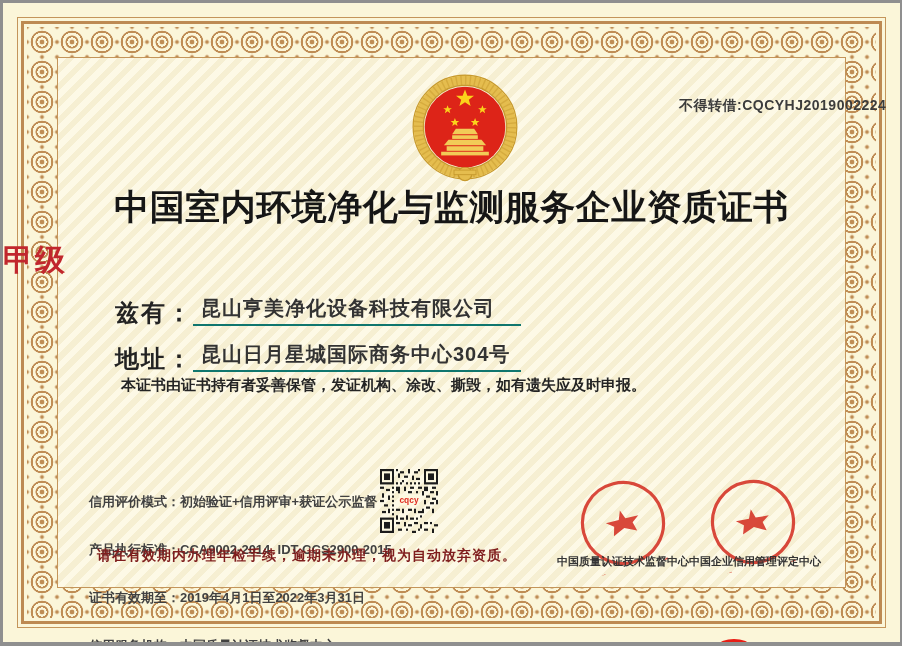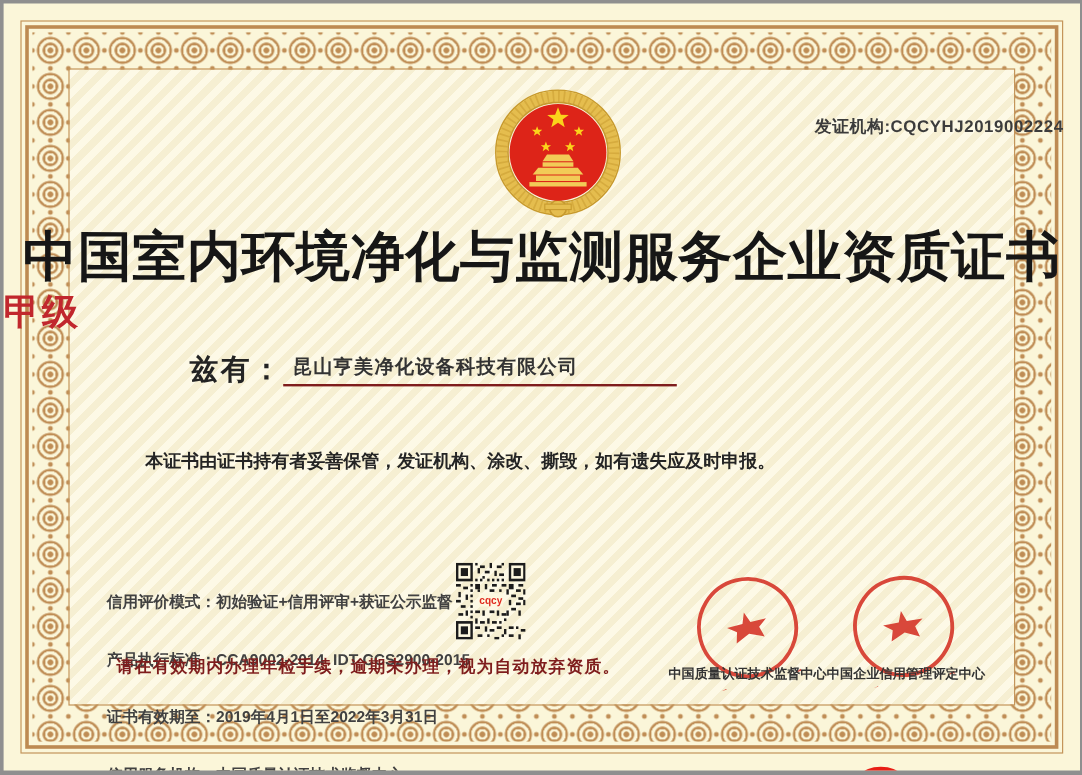--- a/index.html
+++ b/index.html
@@ -23,28 +23,28 @@
     background-position:0 0,0 0,0 0,7.5px 7.5px;
   }
   .interior{
     position:absolute;inset:54px;border:1px solid #c4955a;
     background:repeating-linear-gradient(135deg,#fdf9e6 0 6px,#f6efd2 6px 12px);
   }
   
   .cert-no{position:absolute;top:94px;left:676px;font-size:14px;font-weight:bold;color:#3c3c3c;letter-spacing:.5px;}
   .emblem{position:absolute;left:407px;top:68px;width:110px;height:112px;}
   .title{position:absolute;top:181px;left:0;width:100%;text-align:center;
-    font-family:"Liberation Serif","DejaVu Serif",serif;font-weight:900;font-size:45px;color:#161616;letter-spacing:.5px;}
+    font-family:"Liberation Serif","DejaVu Serif",serif;font-weight:900;font-size:35px;color:#161616;letter-spacing:.5px;}
   .grade{position:absolute;top:237px;left:0;width:100%;text-align:left;
     font-family:"Liberation Serif","DejaVu Serif",serif;font-weight:900;font-size:30px;color:#c1272d;letter-spacing:2px;}
   .field-row{position:absolute;left:112px;display:flex;align-items:flex-end;}
   .row-holder{top:293px;}
   .row-address{top:339px;}
-  .field-label{font-size:24px;font-weight:bold;color:#232323;letter-spacing:2px;line-height:1.1;margin-left:43px;}
-  .field-value{width:320px;border-bottom:2px solid #7f1d1d;font-size:16px;font-weight:bold;color:#333;
+  .field-label{font-size:24px;font-weight:bold;color:#232323;letter-spacing:2px;line-height:1.1;}
+  .field-value{width:320px;border-bottom:2px solid #0f766e;font-size:20px;font-weight:bold;color:#333;
     padding:0 0 4px 8px;letter-spacing:1px;white-space:nowrap;line-height:1.2;}
   .body-text{position:absolute;left:88px;top:371px;width:716px;
     font-family:"Liberation Serif","DejaVu Serif",serif;font-weight:bold;font-size:15px;line-height:23px;color:#242424;}
   .body-text p{margin:0;text-indent:2em;}
   .info{position:absolute;left:86px;top:459px;font-size:13px;line-height:16px;font-weight:bold;color:#414141;white-space:pre;}
   .qr{position:absolute;left:377px;top:466px;width:58px;height:64px;}
   .issuer{position:absolute;left:484px;top:514px;font-size:20px;font-weight:bold;color:#333;letter-spacing:2px;}
   .seal{position:absolute;width:92px;height:92px;}
   .seal-1{left:574px;top:474px;transform:rotate(-14deg);}
   .seal-2{left:704px;top:473px;transform:rotate(-10deg);}
@@ -58,21 +58,21 @@
 </head>
 <body>
 
 <div class="page">
 
   <div class="line-outer"></div>
   <div class="line-mid"></div>
   <div class="band"></div>
   <div class="interior"></div>
 
-  <div class="cert-no">发证机构:CQCYHJ2019002224</div>
+  <div class="cert-no">不得转借:CQCYHJ2019002224</div>
 
   <div class="emblem">
     <svg width="110" height="112" viewBox="0 0 120 122">
       <defs>
         <path id="st" d="M0,-10 L2.6,-3.2 9.8,-3.1 4.2,1.2 6.1,8.1 0,4 -6.1,8.1 -4.2,1.2 -9.8,-3.1 -2.6,-3.2 Z"></path>
       </defs>
       <circle cx="60" cy="61" r="56.5" fill="none" stroke="#c79a2e" stroke-width="1.5"></circle>
       <circle cx="60" cy="61" r="51" fill="none" stroke="#e5bd4e" stroke-width="10"></circle>
       <circle cx="60" cy="61" r="51" fill="none" stroke="#c79a2e" stroke-width="10" stroke-dasharray="1.5 3.5" opacity="0.5"></circle>
       <circle cx="60" cy="61" r="45.5" fill="none" stroke="#c79a2e" stroke-width="1.5"></circle>
@@ -93,20 +93,24 @@
       </g>
     </svg>
   </div>
 
   <div class="title">中国室内环境净化与监测服务企业资质证书</div>
   <div class="grade">甲级</div>
 
   <div class="field-row row-holder">
     <span class="field-label">兹有：</span>
     <span class="field-value">昆山亨美净化设备科技有限公司</span>
+  </div>
+  <div class="field-row row-address">
+    <span class="field-label">地址：</span>
+    <span class="field-value">昆山日月星城国际商务中心304号</span>
   </div>
 
   <div class="body-text">
     <p>本证书由证书持有者妥善保管，发证机构、涂改、撕毁，如有遗失应及时申报。</p>
   </div>
 
   <div class="info">
     <div>信用评价模式：初始验证+信用评审+获证公示监督</div>
     <div>产品执行标准：CCA9002-2014  IDT CCS2900-2015</div>
     <div>证书有效期至：2019年4月1日至2022年3月31日</div>

